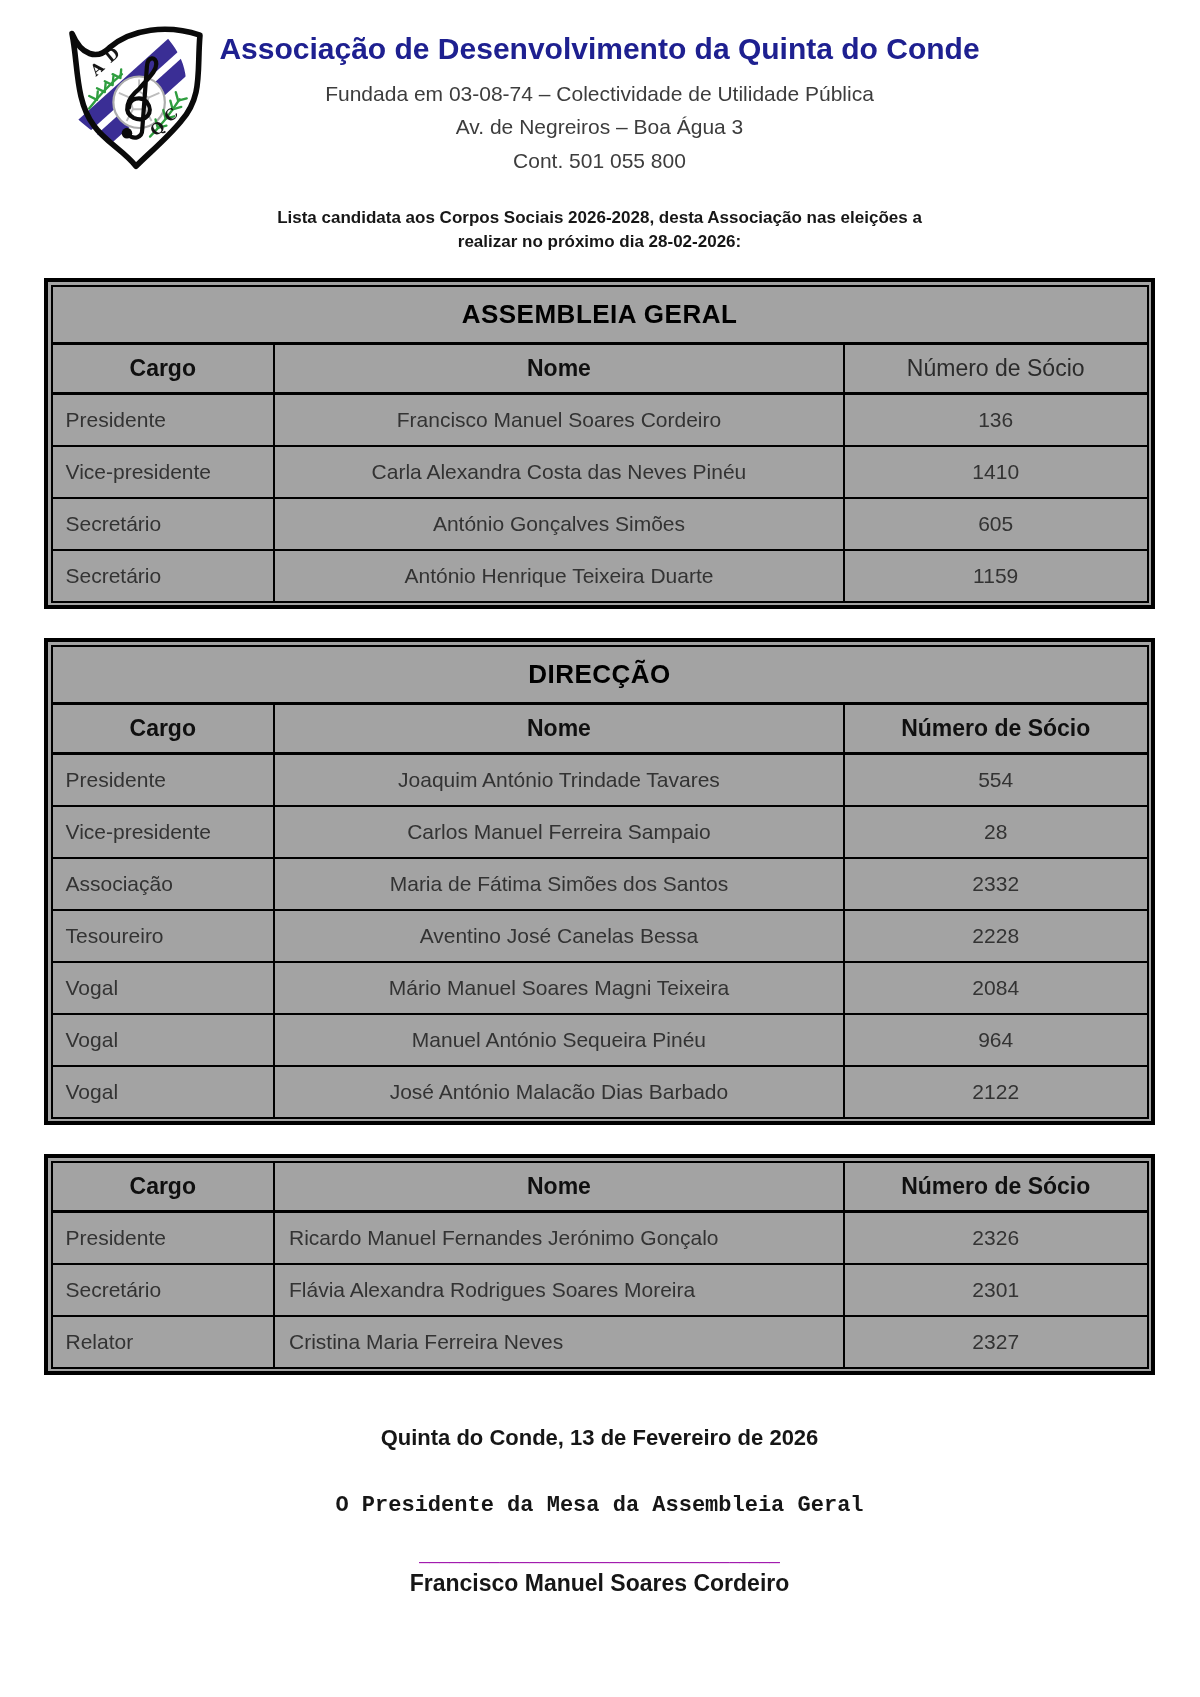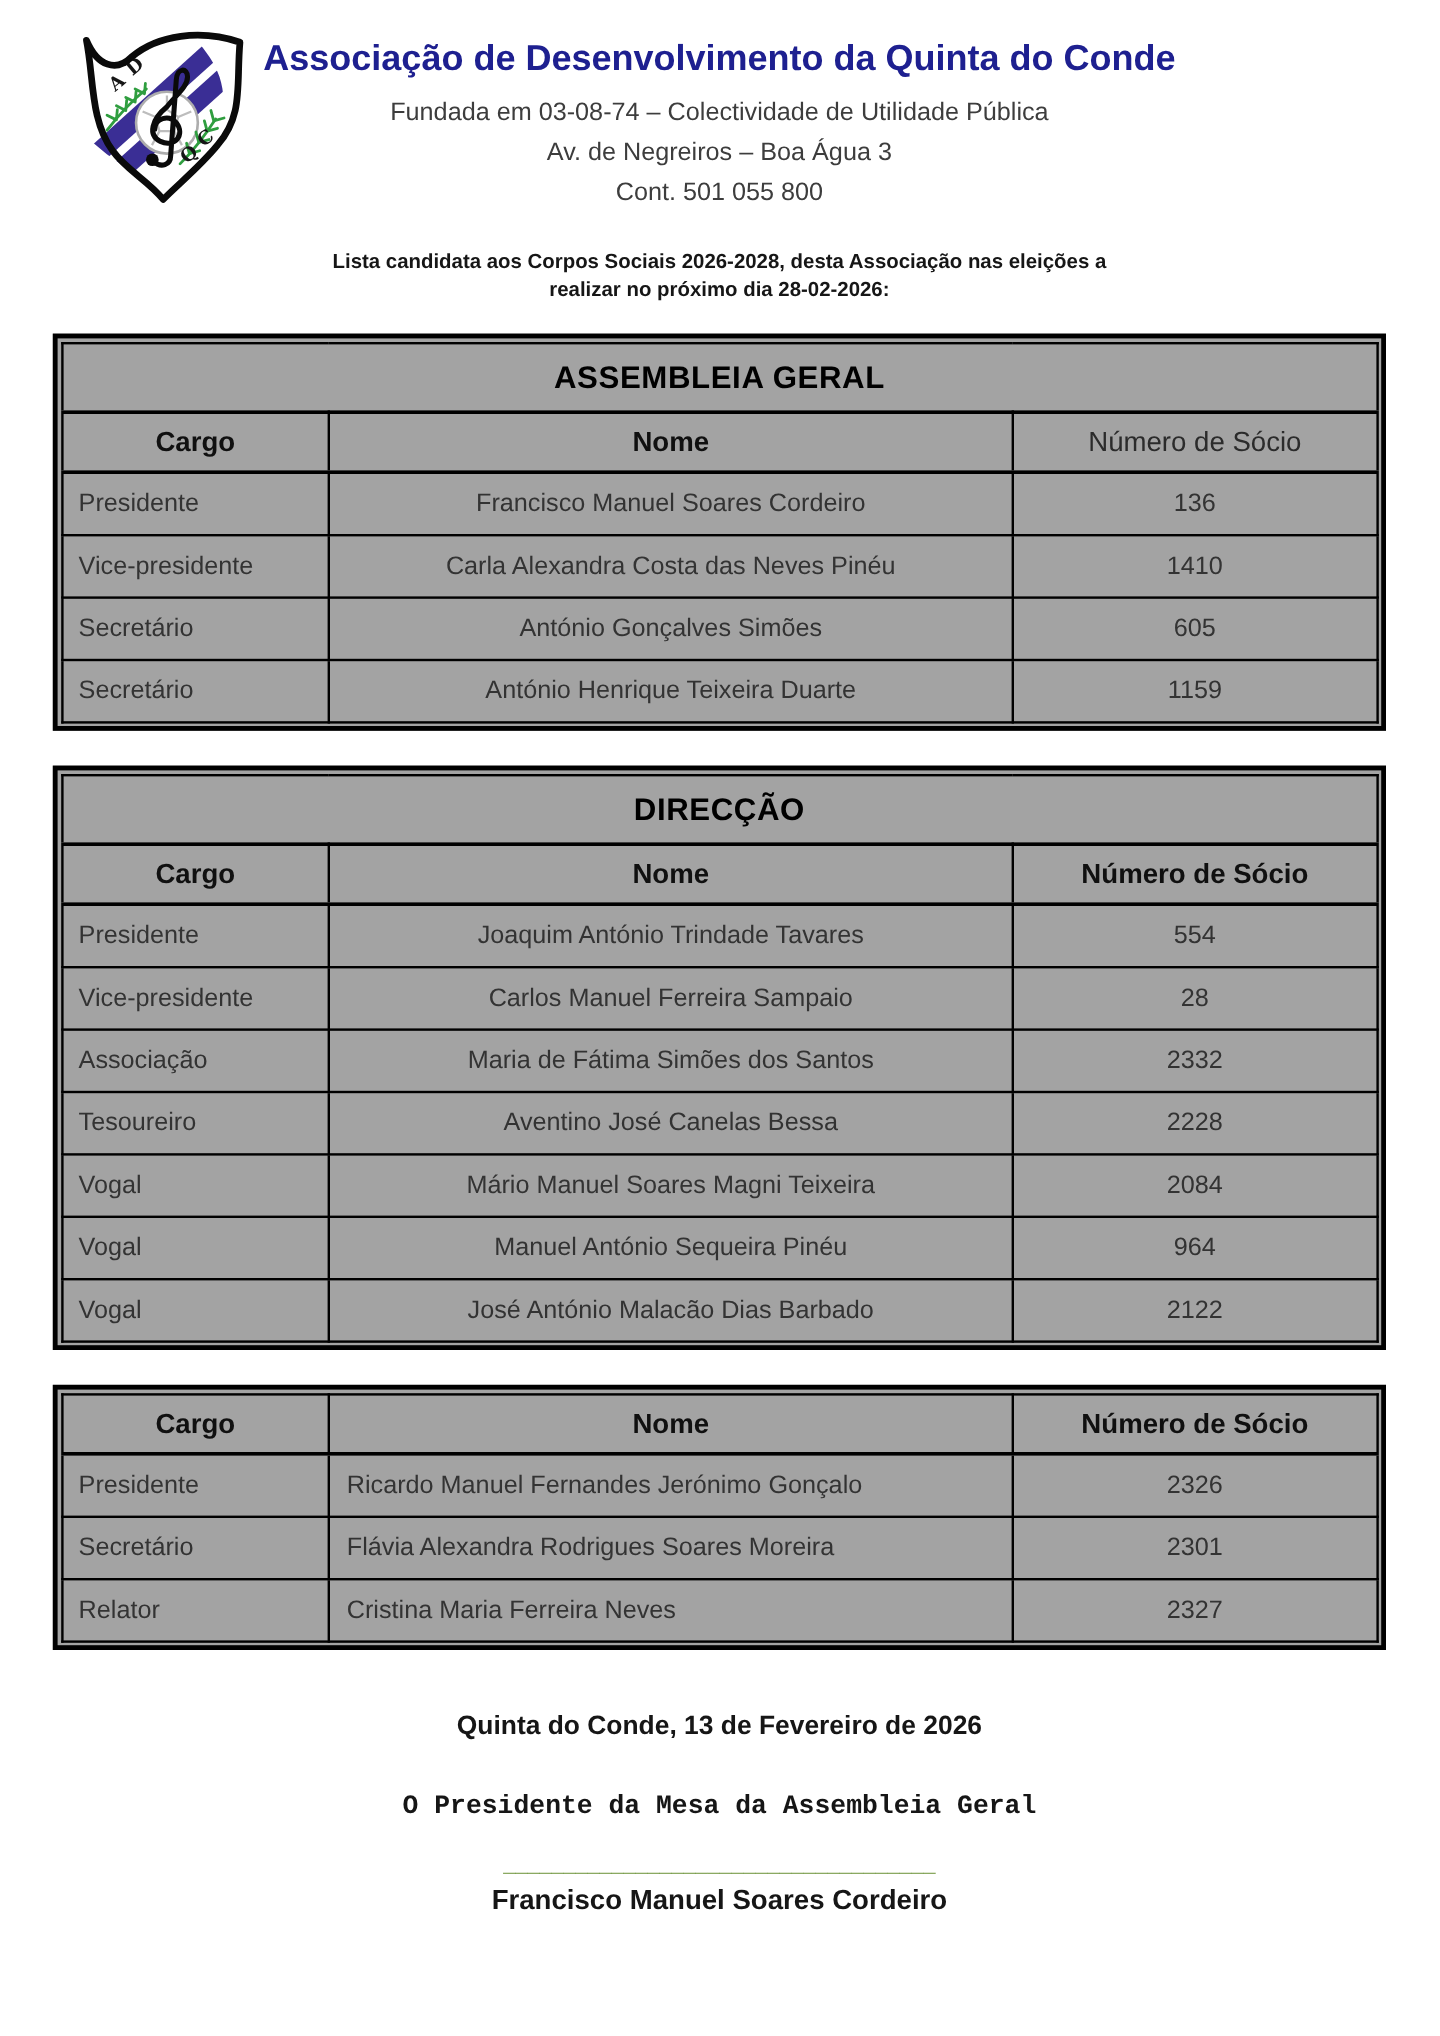--- a/index.html
+++ b/index.html
@@ -30,21 +30,21 @@
   tr.cols th.light { font-weight: 400; color: #2b2b2b; }
   .board td { font-size: 21px; color: #333333; padding: 13px 10px; }
   td.cargo { text-align: left; padding-left: 13px; }
   td.nome { text-align: center; }
   table.names-left td.nome { text-align: left; padding-left: 14px; margin-top: 40px; }
   td.numero { text-align: center; }
   
   .footer { text-align: center; color: #161616; }
   .f-date { margin: 50px 0 0 0; font-size: 22px; font-weight: 700; }
   .f-role { margin: 42px 0 0 0; font-size: 22px; font-weight: 700; font-family: Liberation Mono, monospace; }
-  .f-sig  { margin: 26px 0 0 0; font-size: 18px; font-weight: 700; color: #4d7c0f;
+  .f-sig  { margin: 26px 0 0 0; font-size: 18px; font-weight: 400; color: #a21caf;
             line-height: 1; letter-spacing: 0; }
   .f-name { margin: 8px 0 0 0; font-size: 23px; font-weight: 700; }
 </style>
 </head>
 <body>
 
 <div class="page">
 
   <header class="doc-header">
     <div class="logo">

